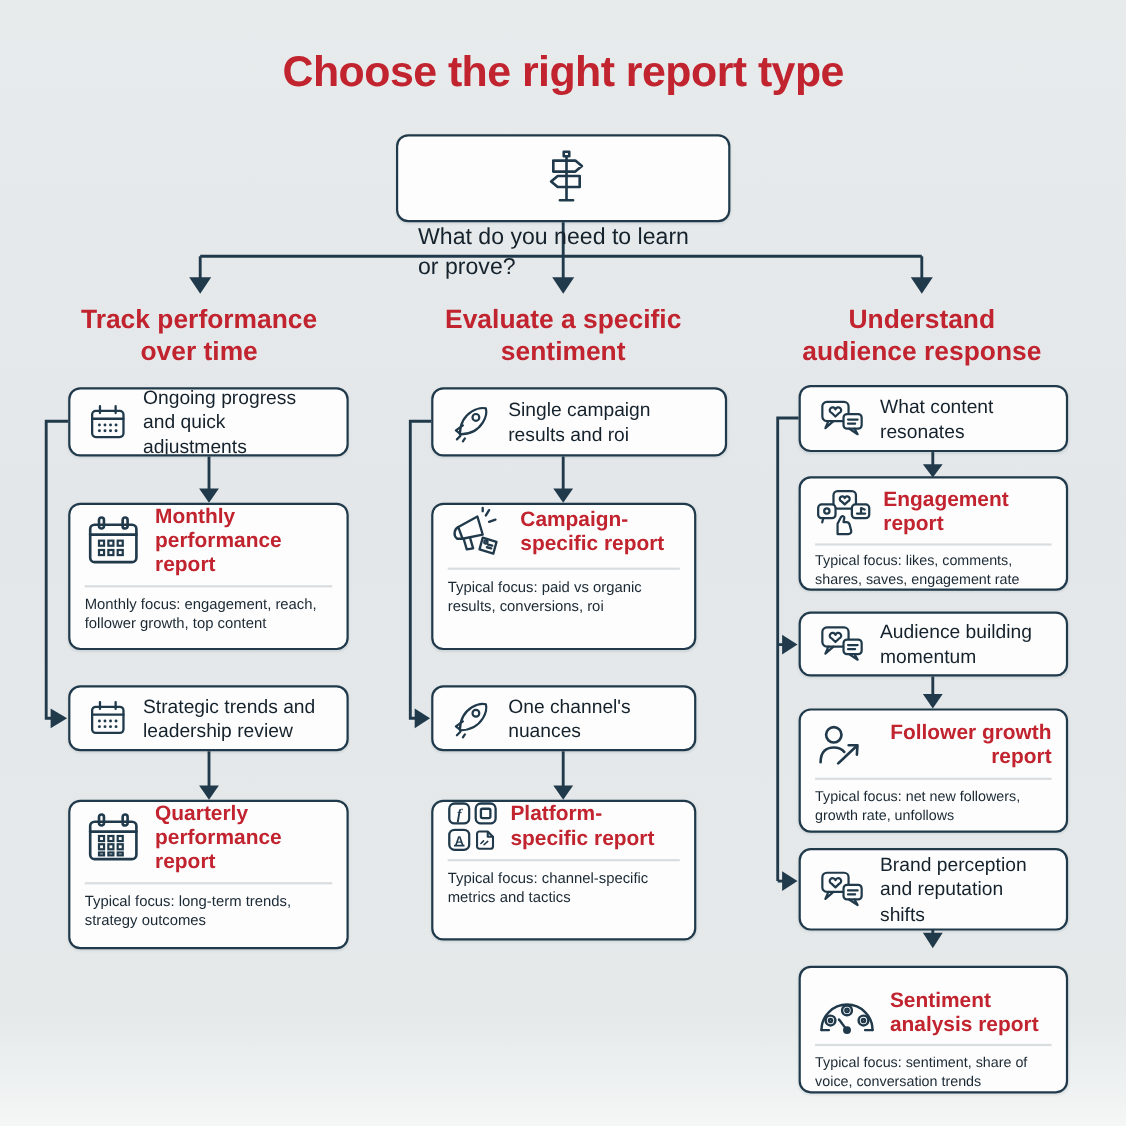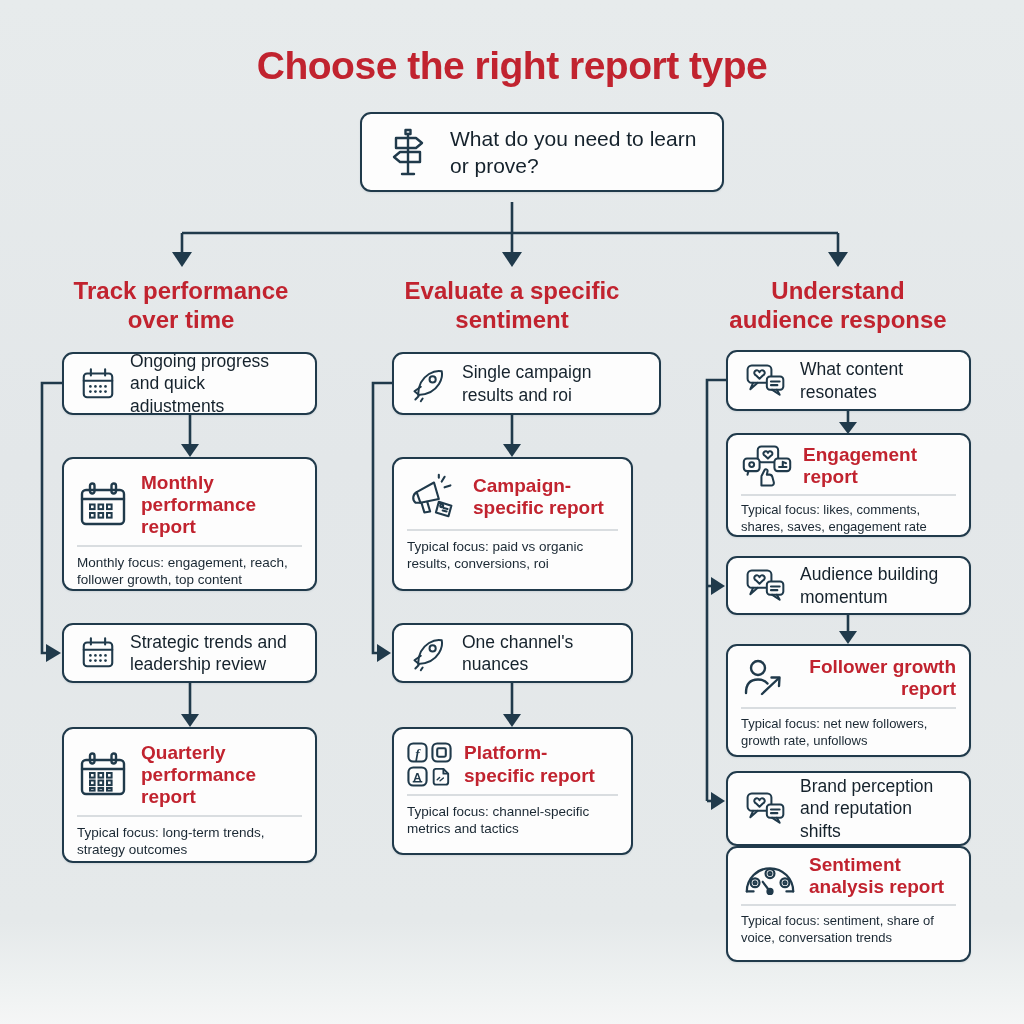--- a/index.html
+++ b/index.html
@@ -14,21 +14,21 @@
   }
   .box{
     position:absolute;box-sizing:border-box;background:#fdfdfd;
     border:2.5px solid #203a4b;border-radius:11px;
     box-shadow:0 1px 2px rgba(32,58,75,.10);
   }
   .qbox{display:flex;align-items:center;gap:13px;padding:8px 12px 8px 15px;overflow:hidden;}
   .qbox .qlabel{font-size:17.5px;line-height:1.28;color:#15222c;}
   .rootbox{display:flex;align-items:center;gap:14px;padding:8px 12px 8px 18px;}
   .rootbox .qlabel{font-size:21px;line-height:1.3;color:#15222c;}
-  .rbox{padding:13px 13px;overflow:hidden;}
+  .rbox{padding:0 13px;overflow:hidden;}
   .rhead{display:flex;align-items:center;gap:12px;}
   .rtitle{font-size:19px;font-weight:bold;line-height:1.16;color:#c1232f;}
   .rbox .divider{height:1.5px;background:#d9dde0;margin:7px 0;border:none;}
   .rfocus{font-size:13.5px;line-height:1.32;color:#1a2833;}
   .heading{
     position:absolute;text-align:center;font-size:24px;font-weight:bold;
     line-height:1.22;color:#c1232f;
   }
   .icon{flex:0 0 auto;display:flex;align-items:center;justify-content:center;color:#203a4b;}
   .icon svg{display:block;}
@@ -74,21 +74,21 @@
       <polygon points="839,422 857,422 848,434"></polygon>
       <polygon points="711,577 711,595 725,586"></polygon>
       <polygon points="711,792 711,810 725,801"></polygon>
       <polygon points="839,631 857,631 848,644"></polygon>
       <polygon points="839,848 857,848 848,862"></polygon>
     </g>
   </svg>
 
   <div class="title">Choose the right report type</div>
 
-  <div class="box rootbox" style="left:360px;top:112px;width:364px;height:80px;">
+  <div class="box rootbox" style="left:360px;top:122px;width:304px;height:80px;flex-direction:column;">
     <span class="icon">
       <svg width="56" height="56" viewBox="0 0 56 56" stroke="#203a4b" stroke-width="2.4" fill="none" stroke-linejoin="round" stroke-linecap="round">
         <path d="M25.5 6 H30.5 V10 H25.5 Z"></path>
         <path d="M28 10 V50 M22 50 H34"></path>
         <path d="M16 14 H36 L42 19 L36 24 H16 Z"></path>
         <path d="M40 28 H20 L14 33 L20 38 H40 Z"></path>
       </svg>
     </span>
     <span class="qlabel">What do you need to learn or prove?</span>
   </div>
@@ -330,21 +330,21 @@
         <path d="M11 24 L8 31 L16 24"></path>
         <path d="M18 19.5 L14.4 16 A2.9 2.9 0 1 1 18 12.4 A2.9 2.9 0 1 1 21.6 16 Z"></path>
         <rect x="26" y="17" width="18" height="14.5" rx="3.5" fill="#fdfdfd"></rect>
         <path d="M37 31.5 L40 37 L31.5 31.5"></path>
         <path d="M30.5 22.5 H40 M30.5 26.5 H37.5"></path>
       </svg>
     </span>
     <span class="qlabel">Brand perception and reputation shifts</span>
   </div>
 
-  <div class="box rbox" style="left:726px;top:846px;width:245px;height:116px;padding:6px 13px;">
+  <div class="box rbox" style="left:726px;top:878px;width:245px;height:116px;padding:19px 13px;">
     <div class="rhead" style="gap:10px;">
       <span class="icon">
         <svg width="58" height="44" viewBox="0 0 60 44" stroke="#203a4b" stroke-width="2.3" fill="none" stroke-linecap="round" stroke-linejoin="round">
           <path d="M6 38 A24 24 0 0 1 54 38"></path>
           <path d="M6 38 H13 M47 38 H54"></path>
           <circle cx="14.5" cy="29" r="4.6"></circle>
             <circle cx="14.5" cy="29" r="1.5"></circle>
           <circle cx="30" cy="19.5" r="4.6"></circle>
             <circle cx="30" cy="19.5" r="1.5"></circle>
           <circle cx="45.5" cy="29" r="4.6"></circle>

